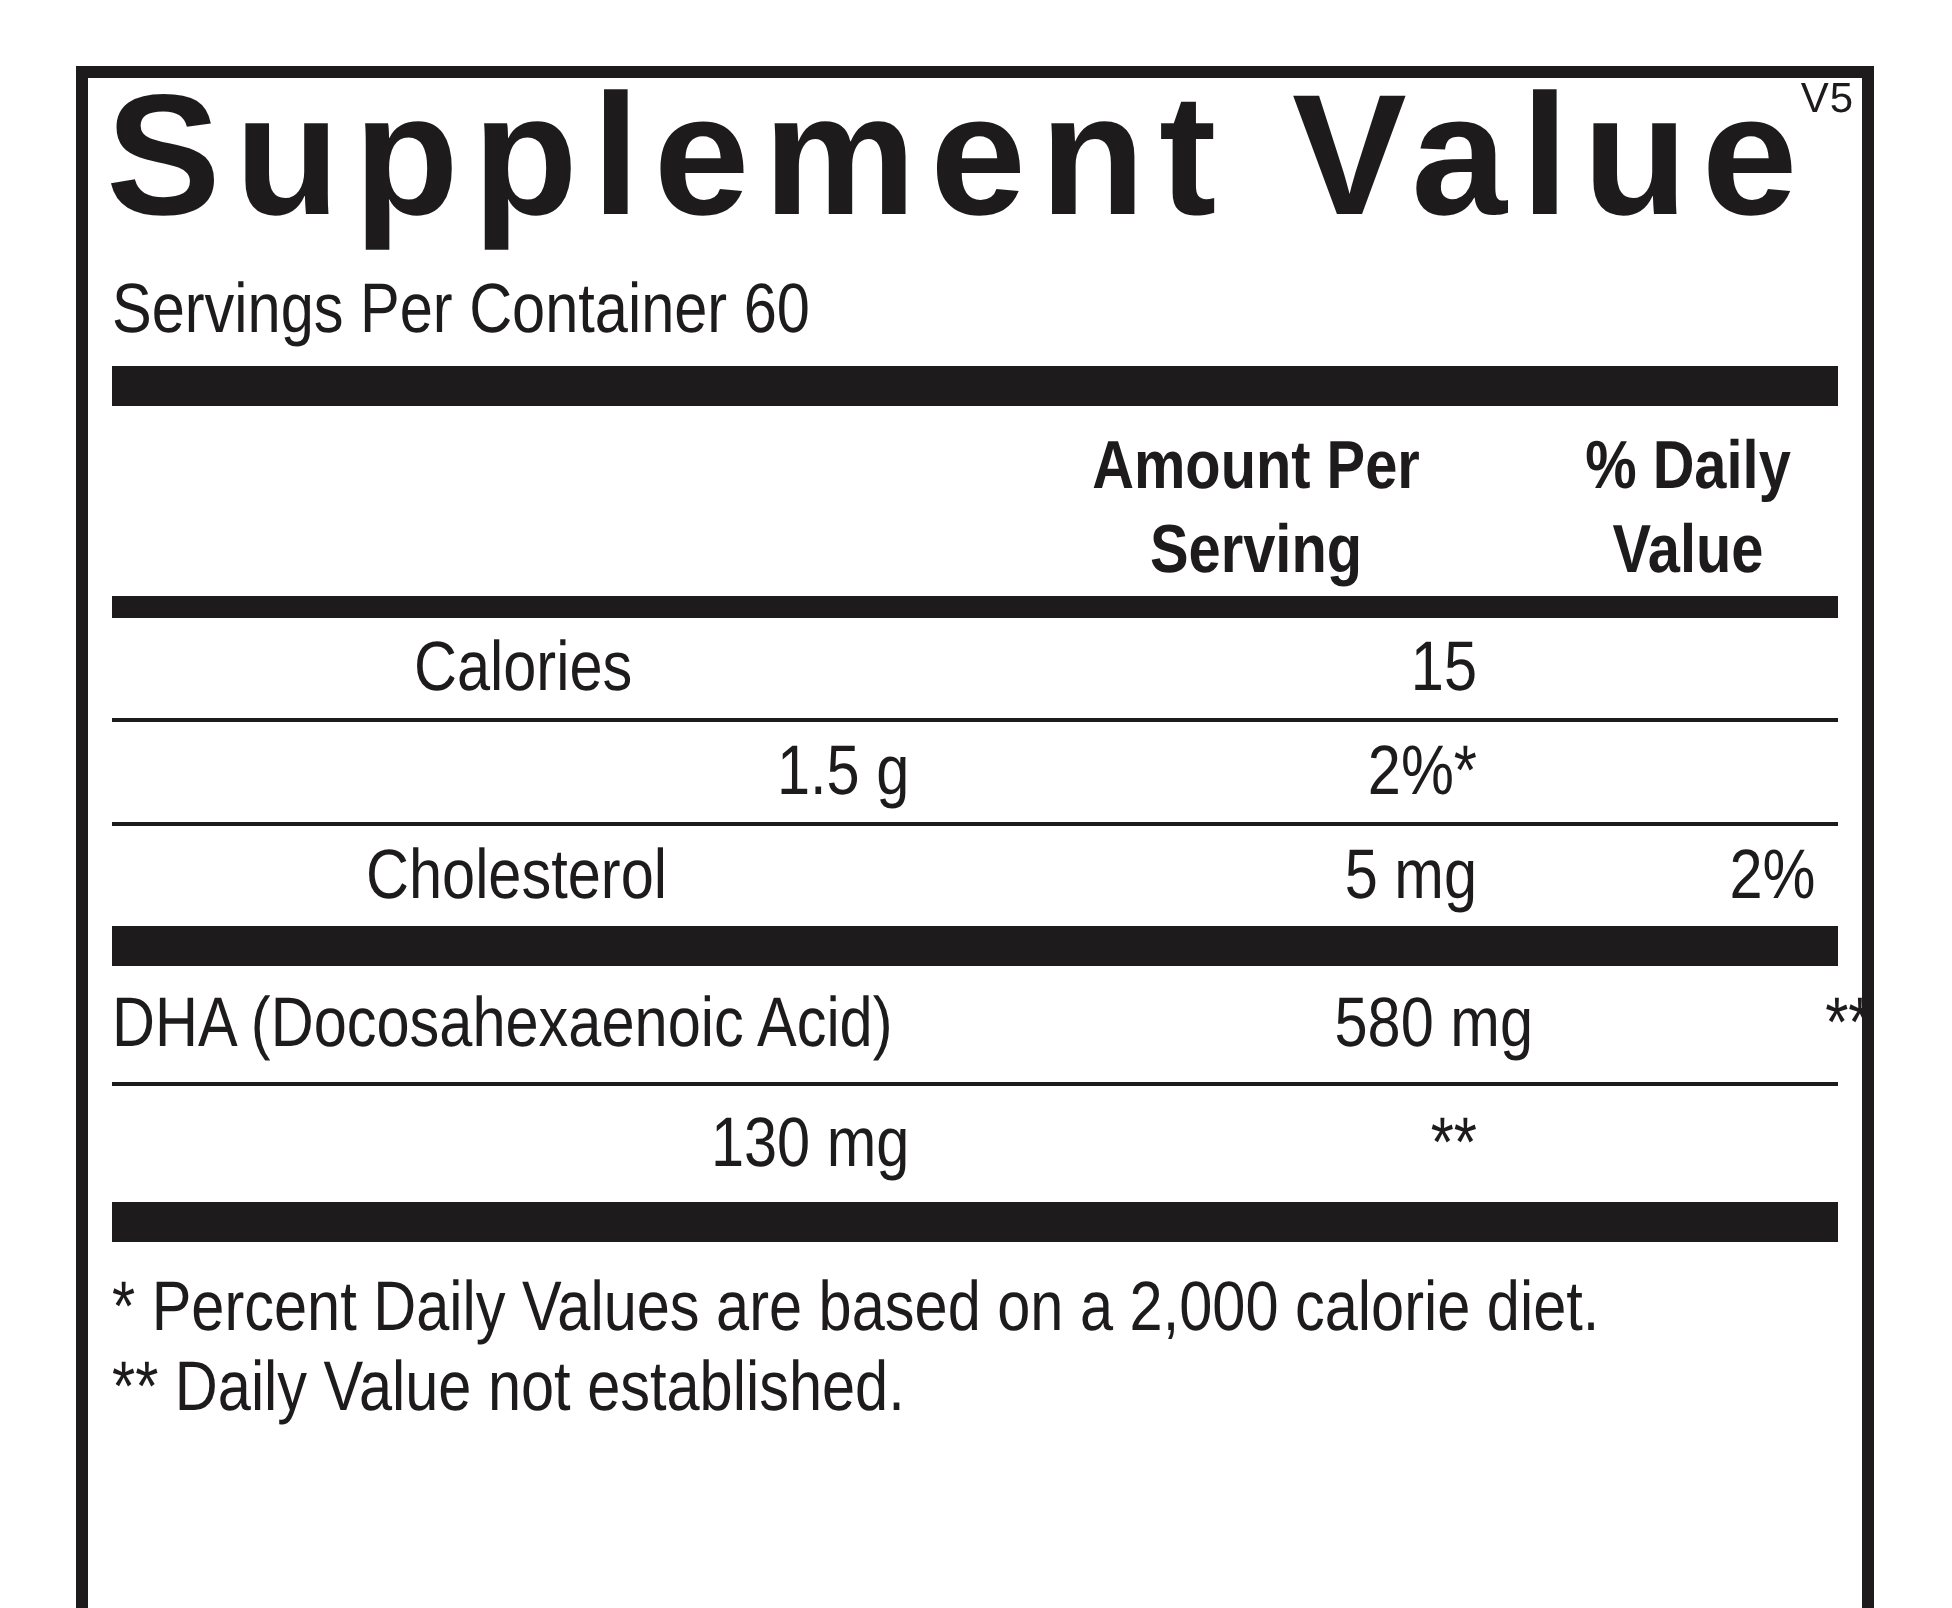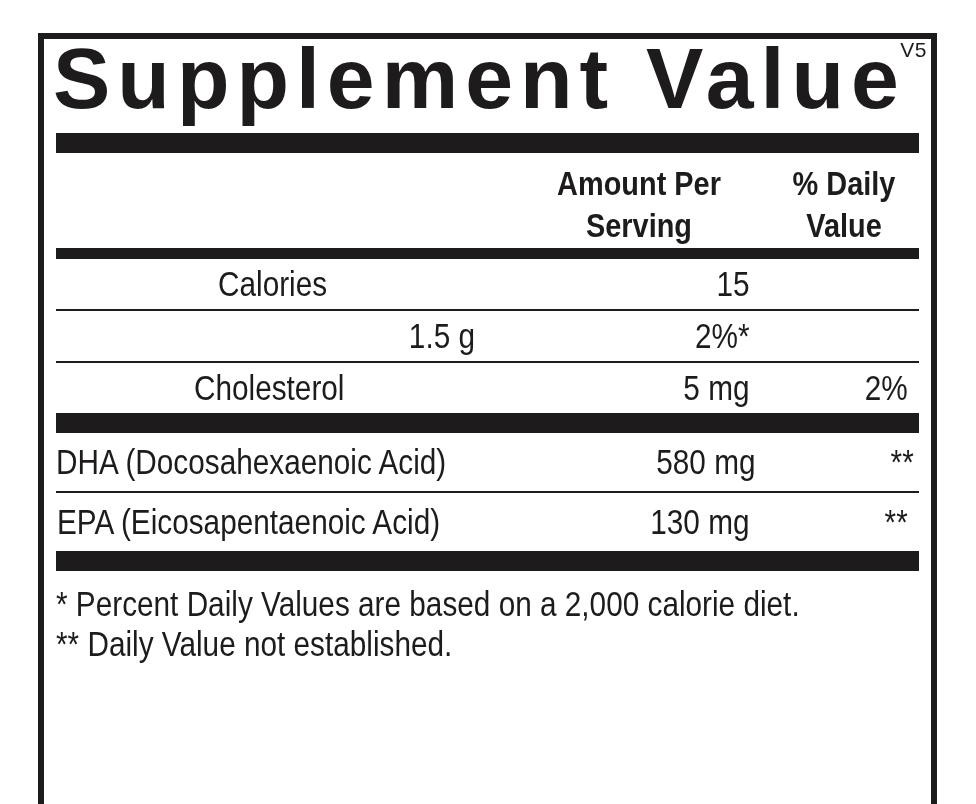--- a/index.html
+++ b/index.html
@@ -46,20 +46,21 @@
   .bar  { background: var(--ink); width: 100%; }
   .bar.thick { height: 20px; }
   .bar.mid   { height: 11px; }
   .bar.b1 { margin-top: 7px; }
   .sep { height: 2px; background: var(--ink); width: 100%; }
 
   .grid {
     display: grid;
     grid-template-columns: 1fr 260px 150px;
     align-items: center;
+    gap: 11px;
   }
 
   .hdr { padding: 9px 0 2px 0; font-size: 34px; font-weight: bold; line-height: 42px; }
   .hdr .colc { text-align: center; }
 
   .row { height: 50px; font-size: 35px; }
   .row.tall { height: 58px; }
   .cell-label { text-align: center; }
   .cell-amount, .cell-dv { text-align: right; }
 
@@ -70,20 +71,21 @@
 <body>
 
 <div class="page">
   <div class="label">
 
     <div class="version">V5</div>
 
     <h1 class="title">Supplement Value</h1>
 
     <div class="serving">
+      <span class="line"><span class="c">Servings Per Container 60</span></span>
     </div>
 
     <div class="bar thick b1"></div>
 
     <div class="grid hdr">
       <div></div>
       <div class="colc">
         <span class="cc">Amount Per</span>
         <span class="cc">Serving</span>
       </div>
@@ -133,21 +135,20 @@
       <div class="cell-amount">
           <span class="cc">580 mg</span>
         </div>
       <div class="cell-dv">
           <span class="cc">**</span>
         </div>
     </div>
     <div class="sep"></div>
 
     <div class="grid row tall">
-      <div class="cell-label"><span class="c">EPA (Eicosapentaenoic Acid)</span></div>
       <div class="cell-amount">
           <span class="cc">130 mg</span>
         </div>
       <div class="cell-dv">
           <span class="cc">**</span>
         </div>
     </div>
 
     <div class="bar thick"></div>
 

